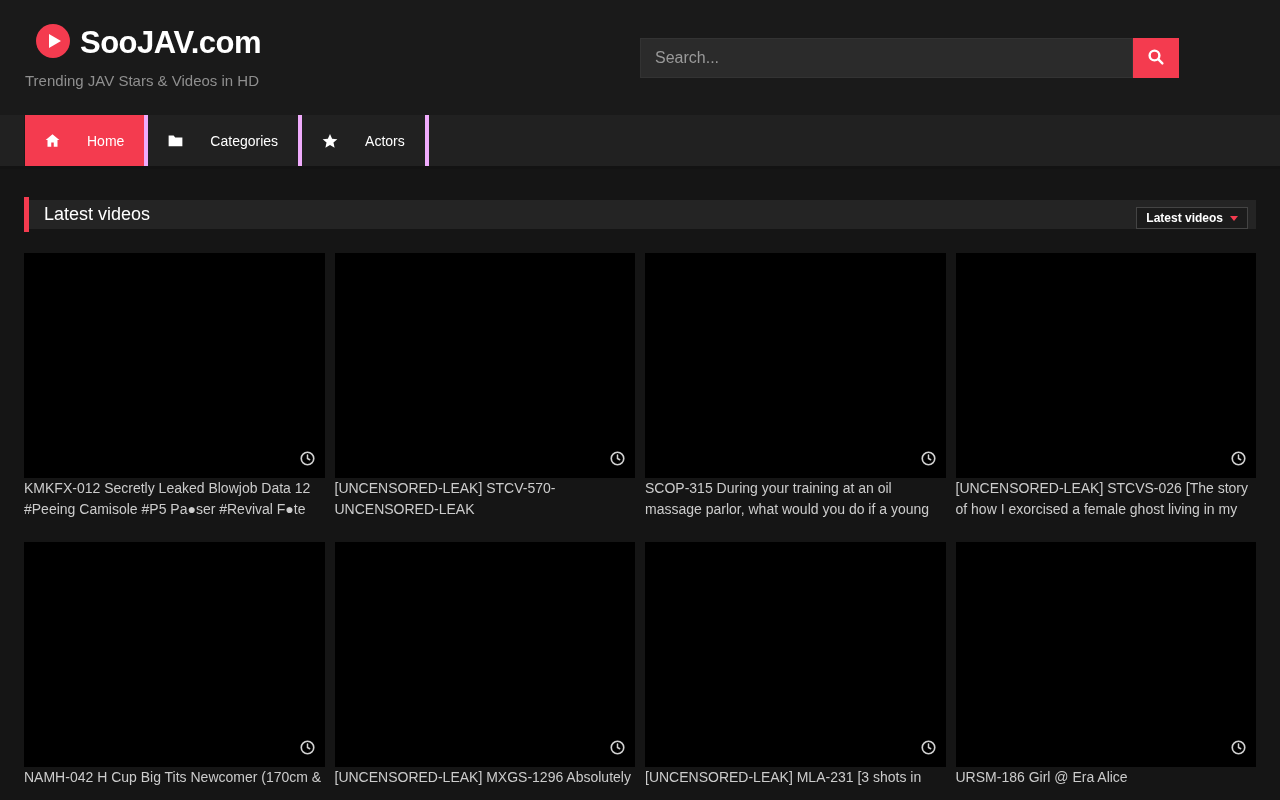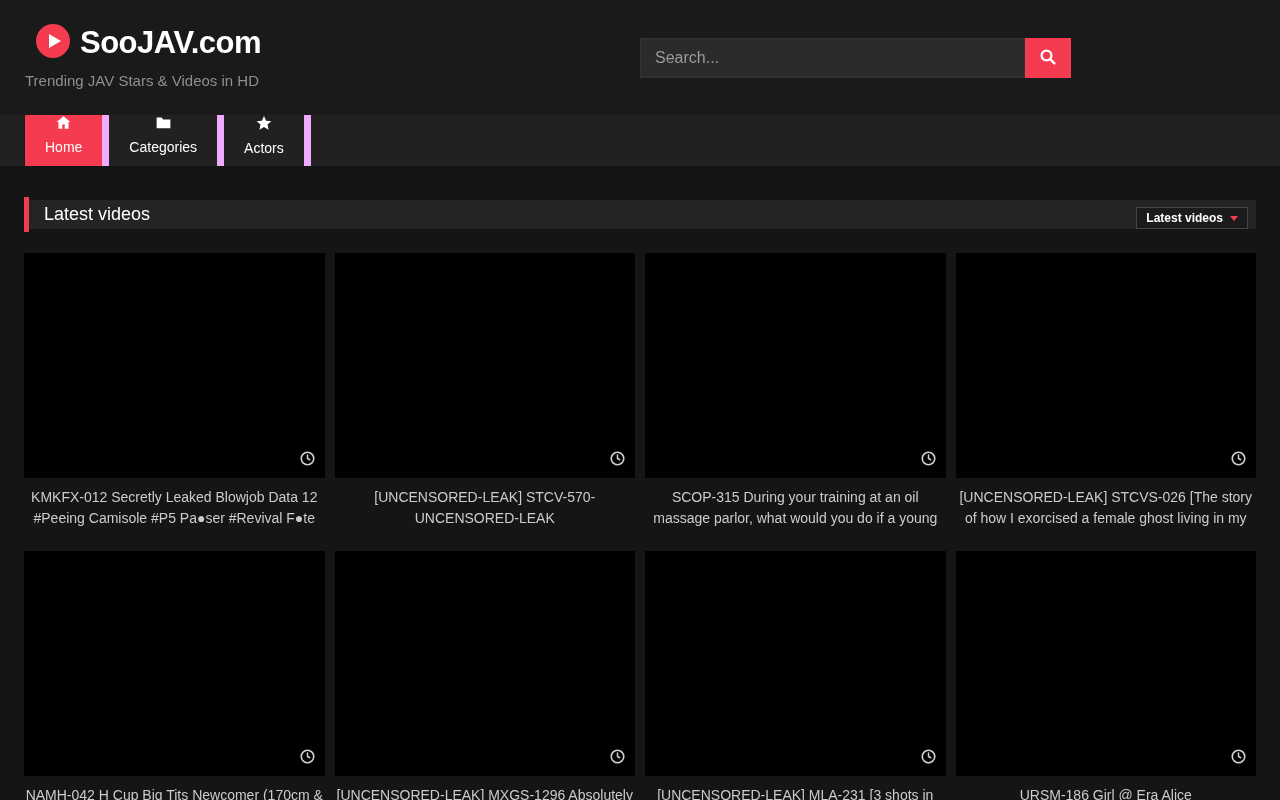--- a/index.html
+++ b/index.html
@@ -15,30 +15,30 @@
   html,body{width:1280px;height:800px;overflow:hidden;}
   body{background:var(--body-bg);font-family:"Liberation Sans","DejaVu Sans",sans-serif;}
   a{text-decoration:none;}
 
   
   .site-header{position:relative;height:115px;background:var(--header-bg);}
   .logo{position:absolute;left:36px;top:24px;display:flex;align-items:center;gap:10px;}
   .logo-text{color:#ffffff;font-size:31px;font-weight:bold;letter-spacing:-0.5px;}
   .tagline{position:absolute;left:25px;top:72px;color:#8f8f8f;font-size:15px;}
   .search-form{position:absolute;left:640px;top:38px;display:flex;}
-  .search-input{width:385px;height:40px;background:#2b2b2b;border:1px solid #333;outline:none;
+  .search-input{width:493px;height:40px;background:#2b2b2b;border:1px solid #333;outline:none;
     color:#cfcfcf;font-size:16px;padding:0 14px;font-family:inherit;}
   .search-input::placeholder{color:#9a9a9a;}
   .search-btn{width:46px;height:40px;background:var(--accent);border:none;cursor:pointer;
     display:flex;align-items:center;justify-content:center;}
 
   
   .main-nav{height:54px;background:var(--nav-bg);display:flex;padding-left:24px;border-bottom:3px solid #131313;}
-  .nav-item{display:flex;align-items:center;gap:9px;padding:0 20px;color:#ffffff;font-size:14px;
-    border-right:7px solid #f0abfc;cursor:pointer;flex-direction:column;}
+  .nav-item{display:flex;align-items:center;gap:27px;padding:0 20px;color:#ffffff;font-size:14px;
+    border-right:4px solid #f0abfc;cursor:pointer;}
   .nav-item:first-child{border-left:1px solid #1a1a1a;}
   .nav-item.active{background:var(--accent);}
   .nav-icon{display:flex;align-items:center;}
 
   
   .main-wrap{padding:0 24px;}
   .section-head{margin-top:31px;height:29px;background:var(--section-bar-bg);
     display:flex;align-items:center;position:relative;}
   .section-accent{width:5px;height:35px;background:var(--accent);flex:0 0 auto;}
   .section-title{margin-left:15px;color:#ffffff;font-size:18px;font-weight:500;}
@@ -47,21 +47,21 @@
     display:flex;align-items:center;gap:7px;cursor:pointer;}
   .caret-down{width:0;height:0;border:4px solid transparent;border-top:5px solid var(--accent);
     margin-top:4px;}
 
   
   .video-grid{margin-top:24px;display:grid;grid-template-columns:repeat(4,1fr);
     column-gap:10px;row-gap:22px;}
   .video-card{display:block;color:var(--title-text);}
   .thumb{height:225px;background:var(--thumbnail-bg);position:relative;}
   .clock-icon{position:absolute;right:10px;bottom:8px;opacity:0.9;}
-  .video-title{padding-top:9px;font-size:14px;line-height:21px;text-align:center;
+  .video-title{font-size:14px;line-height:21px;text-align:left;
     display:-webkit-box;-webkit-line-clamp:2;-webkit-box-orient:vertical;overflow:hidden;}
 </style>
 </head>
 <body>
 
 <header class="site-header">
   <a class="logo">
     <span class="logo-icon">
       <svg width="34" height="34" viewBox="0 0 34 34">
         <circle cx="17" cy="17" r="17" style="fill:var(--accent)"></circle>

